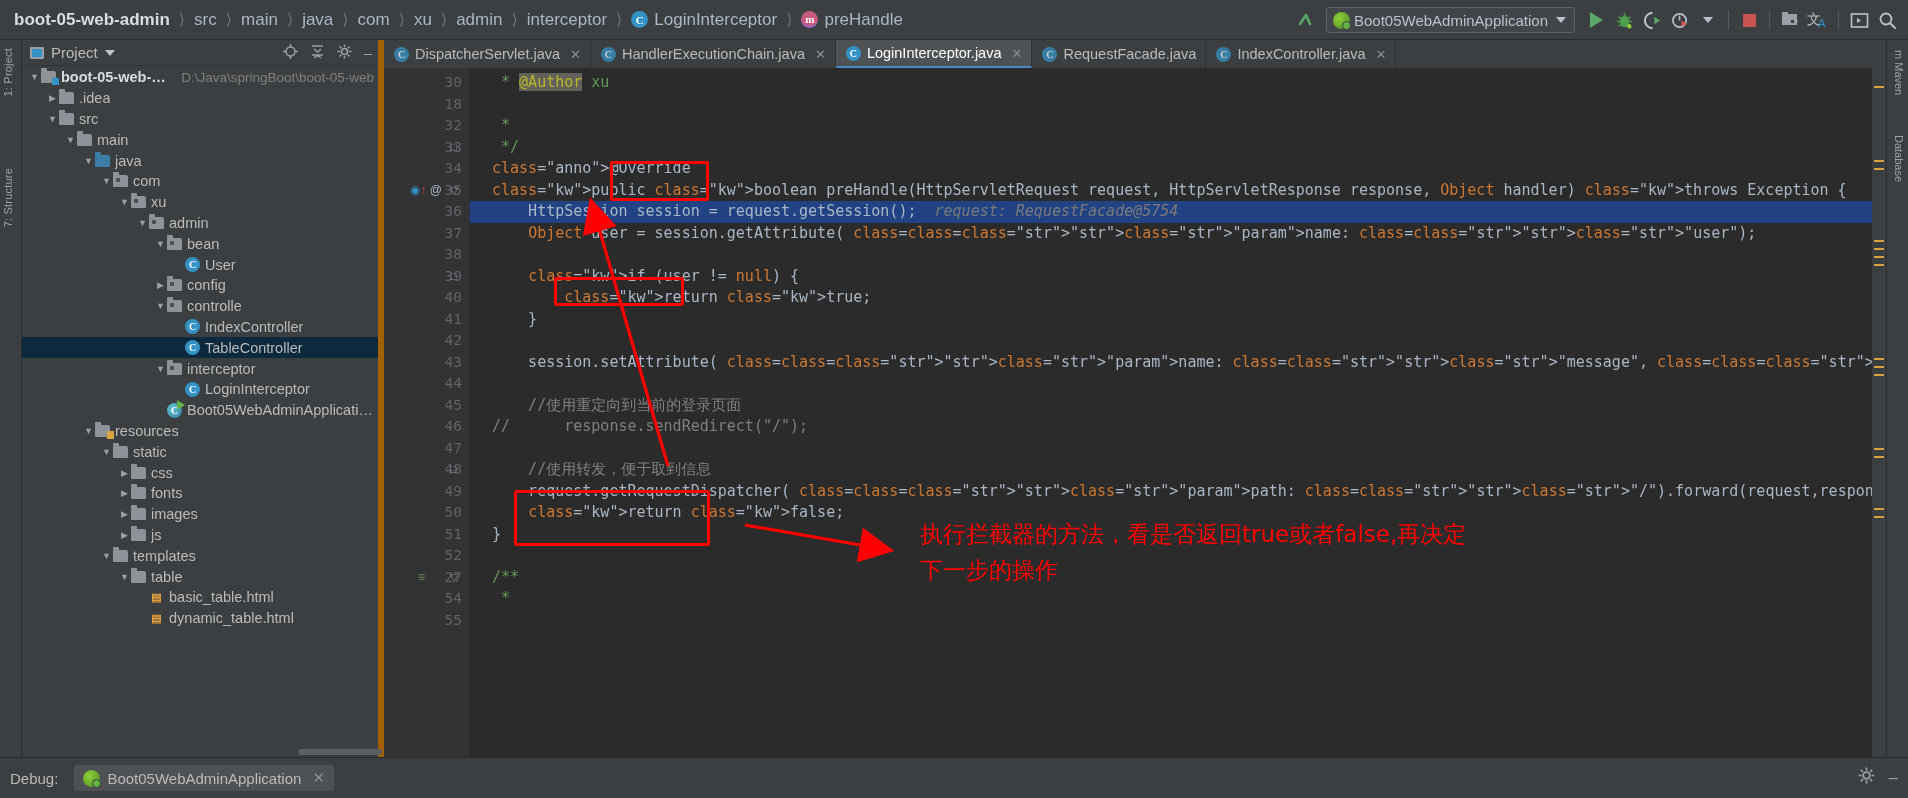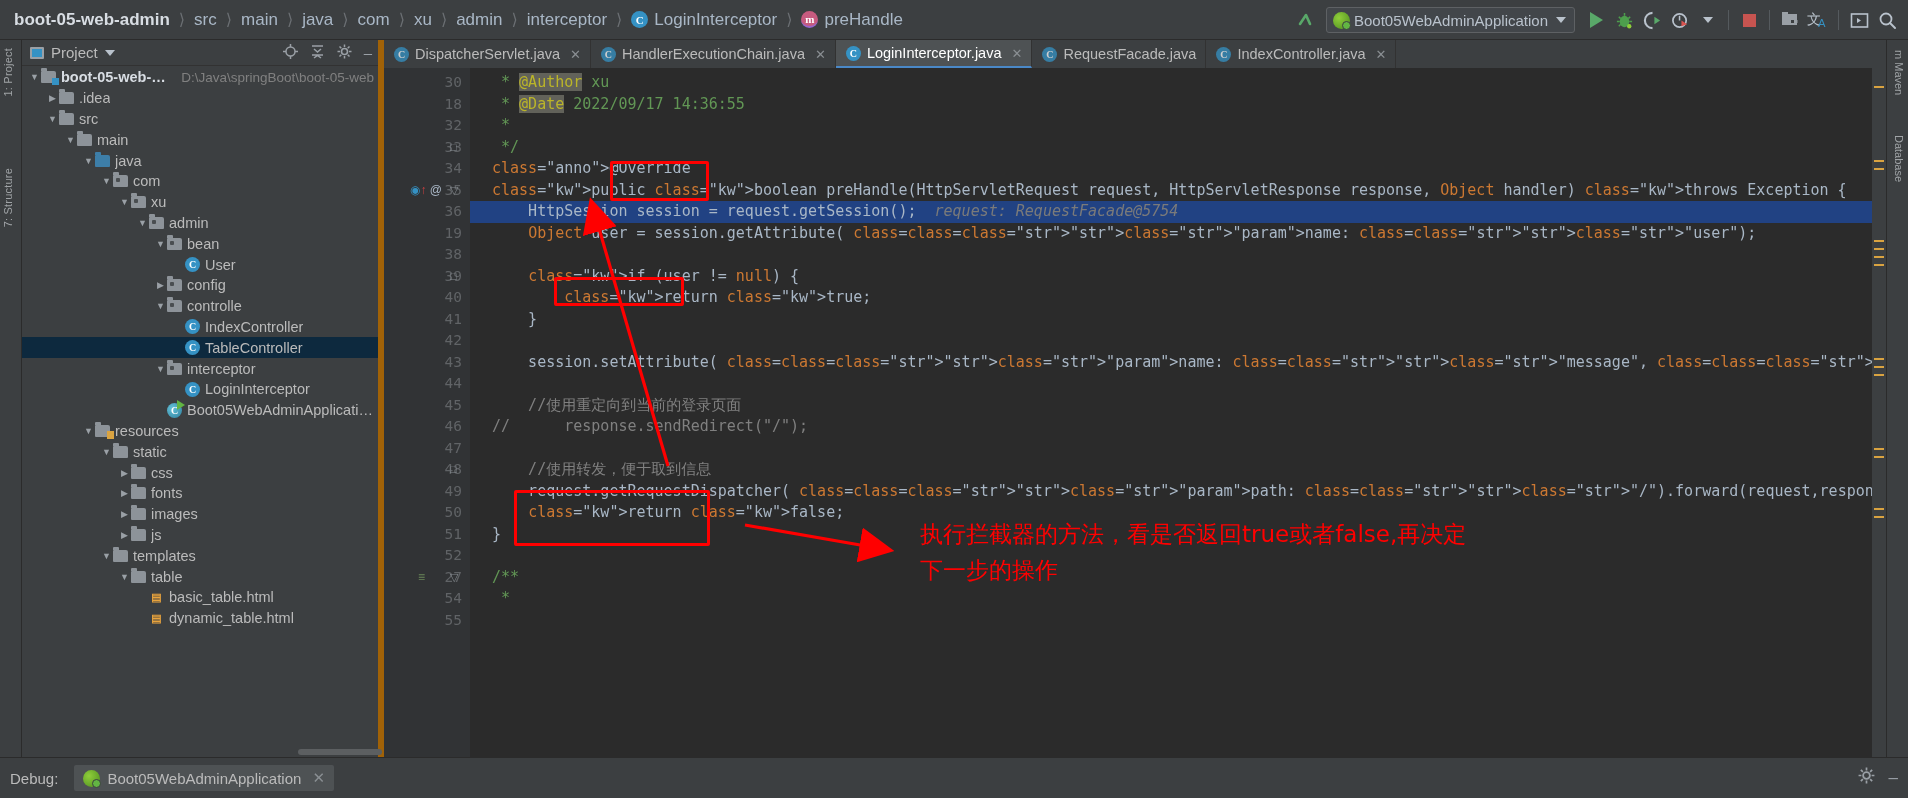--- a/index.html
+++ b/index.html
@@ -543,21 +543,21 @@
       </div>
     <div class="code-wrap">
       <div class="gutter">
           <div class="ln" style="top: 4px;">30</div>
           <div class="ln" style="top: 25.5px;">18</div>
           <div class="ln" style="top: 47px;">32</div>
           <div class="ln" style="top: 68.5px;">33</div>
           <div class="ln" style="top: 90px;">34</div>
           <div class="ln" style="top: 111.5px; margin-left: 26px;">35</div>
           <div class="ln" style="top: 133px;">36</div>
-          <div class="ln" style="top: 154.5px;">19</div>
+          <div class="ln" style="top: 154.5px;">37</div>
           <div class="ln" style="top: 176px;">38</div>
           <div class="ln" style="top: 197.5px;">39</div>
           <div class="ln" style="top: 219px;">40</div>
           <div class="ln" style="top: 240.5px;">41</div>
           <div class="ln" style="top: 262px;">42</div>
           <div class="ln" style="top: 283.5px;">43</div>
           <div class="ln" style="top: 305px;">44</div>
           <div class="ln" style="top: 326.5px;">45</div>
           <div class="ln" style="top: 348px;">46</div>
           <div class="ln" style="top: 369.5px;">47</div>
@@ -572,21 +572,20 @@
           <div class="fold" style="top: 68.5px;">□</div>
           <div class="fold" style="top: 111.5px;">▽</div>
           <div class="fold" style="top: 197.5px;">□</div>
           <div class="fold" style="top: 391px;">□</div>
           <div class="fold" style="top: 498.5px;">▽</div>
           <div class="marker" style="top: 111.5px;"><span style="color:#3592c4">◉</span><span style="color:#cc4040">↑</span> <span style="color:#a9b7c6">@</span></div>
           <div class="marker" style="top: 498.5px; left: 34px;"><span style="color:#6a8759">≡</span></div>
         </div>
       <div class="code">
           <div class="cline" style="top: 4px;"><span style="display:inline-block;width:22px"></span><span class="doc"> * <span class="anno tagb">@Author</span> xu</span></div>
-          <div class="cline" style="top: 25.5px;"><span style="display:inline-block;width:22px"></span><span class="doc"> * <span class="anno tagb">@Date</span> 2022/09/17 14:36:55</span></div>
           <div class="cline" style="top: 47px;"><span style="display:inline-block;width:22px"></span><span class="doc"> *</span></div>
           <div class="cline" style="top: 68.5px;"><span style="display:inline-block;width:22px"></span><span class="doc"> */</span></div>
           <div class="cline" style="top: 90px;"><span style="display:inline-block;width:22px"></span><span <span="" class="kw">class</span>="anno"&gt;@Override</div>
           <div class="cline" style="top: 111.5px;"><span style="display:inline-block;width:22px"></span><span <span="" class="kw">class</span>="kw"&gt;public <span <span="" class="kw">class</span>="kw"&gt;boolean preHandle(HttpServletRequest request, HttpServletResponse response, <span class="kw">Object</span> handler) <span <span="" class="kw">class</span>="kw"&gt;throws Exception {<span class="hint ital">   request:</span></div>
           <div class="cline hl" style="top: 133px;"><span style="display:inline-block;width:22px"></span>    HttpSession session = request.getSession();  <span class="hint ital">request: RequestFacade@5754</span></div>
           <div class="cline" style="top: 154.5px;"><span style="display:inline-block;width:22px"></span>    <span class="kw">Object</span> user = session.getAttribute( <span <span="" class="kw">class</span>=<span <span="" class="kw">class</span>=<span <span="" class="kw">class</span>="str"&gt;"str"&gt;<span <span="" class="kw">class</span>="str"&gt;"param"&gt;name: <span <span="" class="kw">class</span>=<span <span="" class="kw">class</span>="str"&gt;"str"&gt;<span <span="" class="kw">class</span>="str"&gt;"user");</div>
           <div class="cline" style="top: 197.5px;"><span style="display:inline-block;width:22px"></span>    <span <span="" class="kw">class</span>="kw"&gt;if (user != <span class="kw">null</span>) {</div>
           <div class="cline" style="top: 219px;"><span style="display:inline-block;width:22px"></span>        <span <span="" class="kw">class</span>="kw"&gt;return <span <span="" class="kw">class</span>="kw"&gt;true;</div>
           <div class="cline" style="top: 240.5px;"><span style="display:inline-block;width:22px"></span>    }</div>
           <div class="cline" style="top: 283.5px;"><span style="display:inline-block;width:22px"></span>    session.setAttribute( <span <span="" class="kw">class</span>=<span <span="" class="kw">class</span>=<span <span="" class="kw">class</span>="str"&gt;"str"&gt;<span <span="" class="kw">class</span>="str"&gt;"param"&gt;name: <span <span="" class="kw">class</span>=<span <span="" class="kw">class</span>="str"&gt;"str"&gt;<span <span="" class="kw">class</span>="str"&gt;"message", <span <span="" class="kw">class</span>=<span <span="" class="kw">class</span>=<span <span="" class="kw">class</span>="str"&gt;"str"&gt;="str"&gt;"param"&gt;value: =="str"&gt;"str"&gt;="str"&gt;"请先登录");</div>

